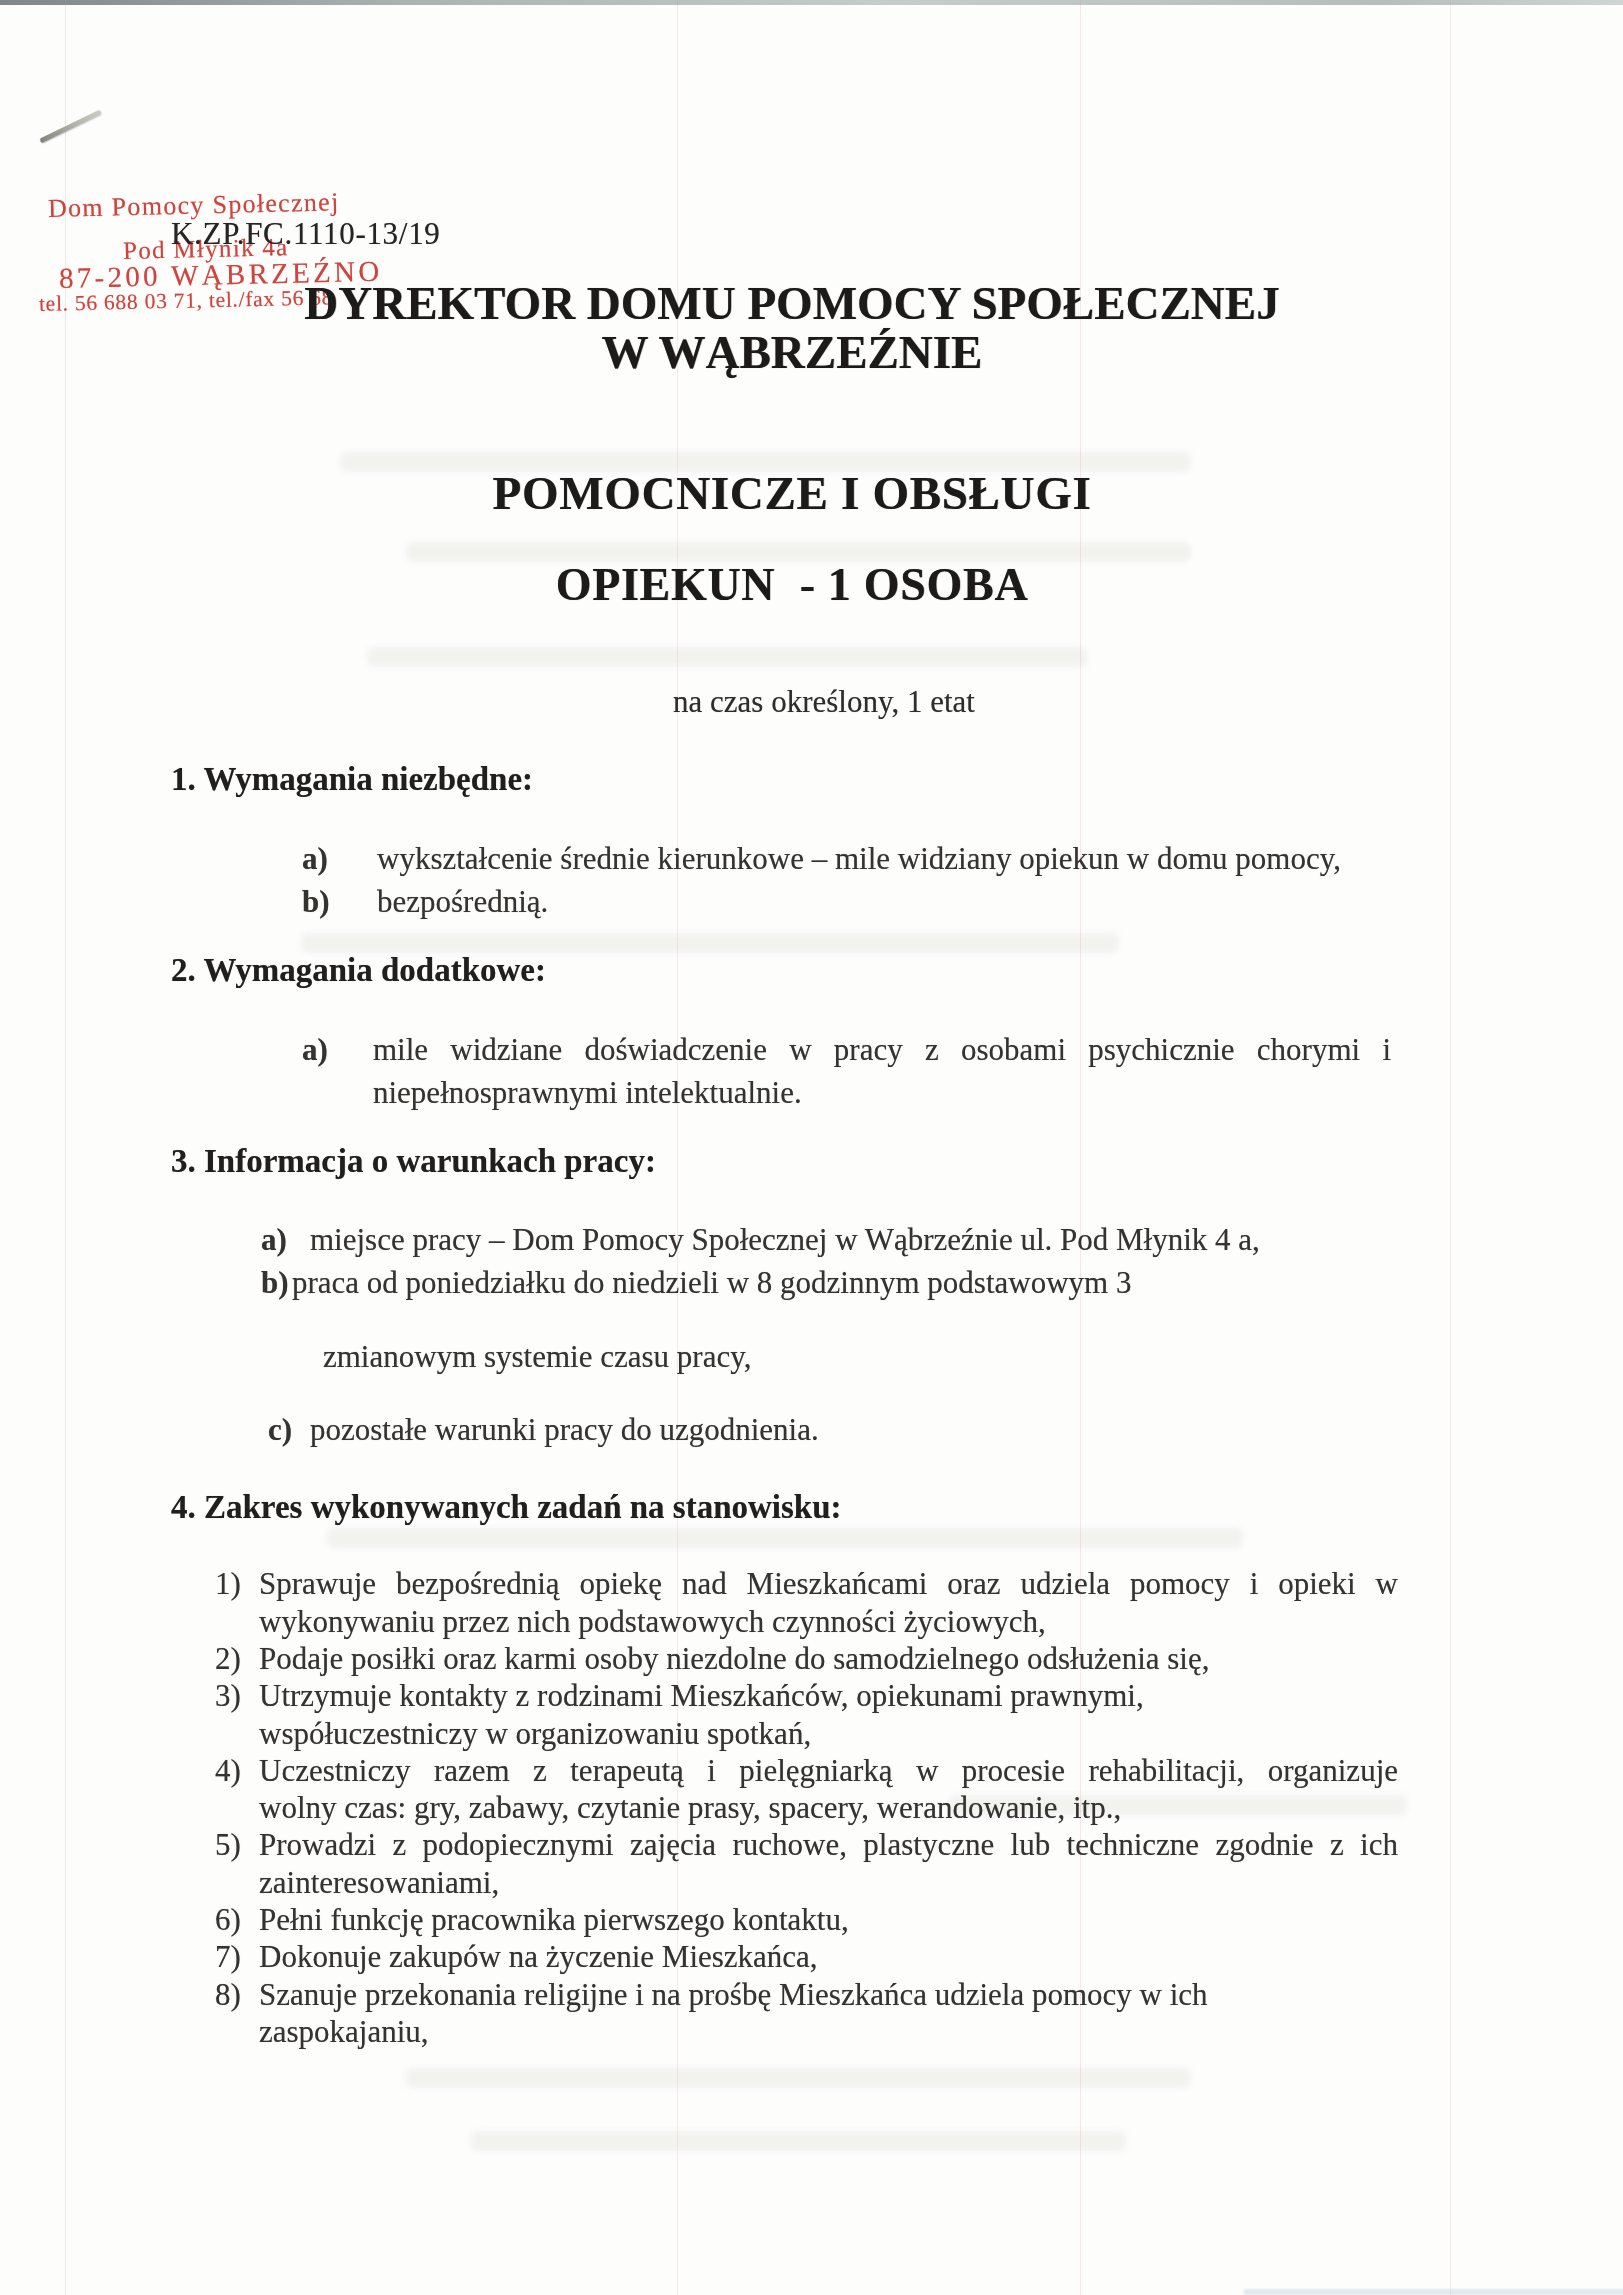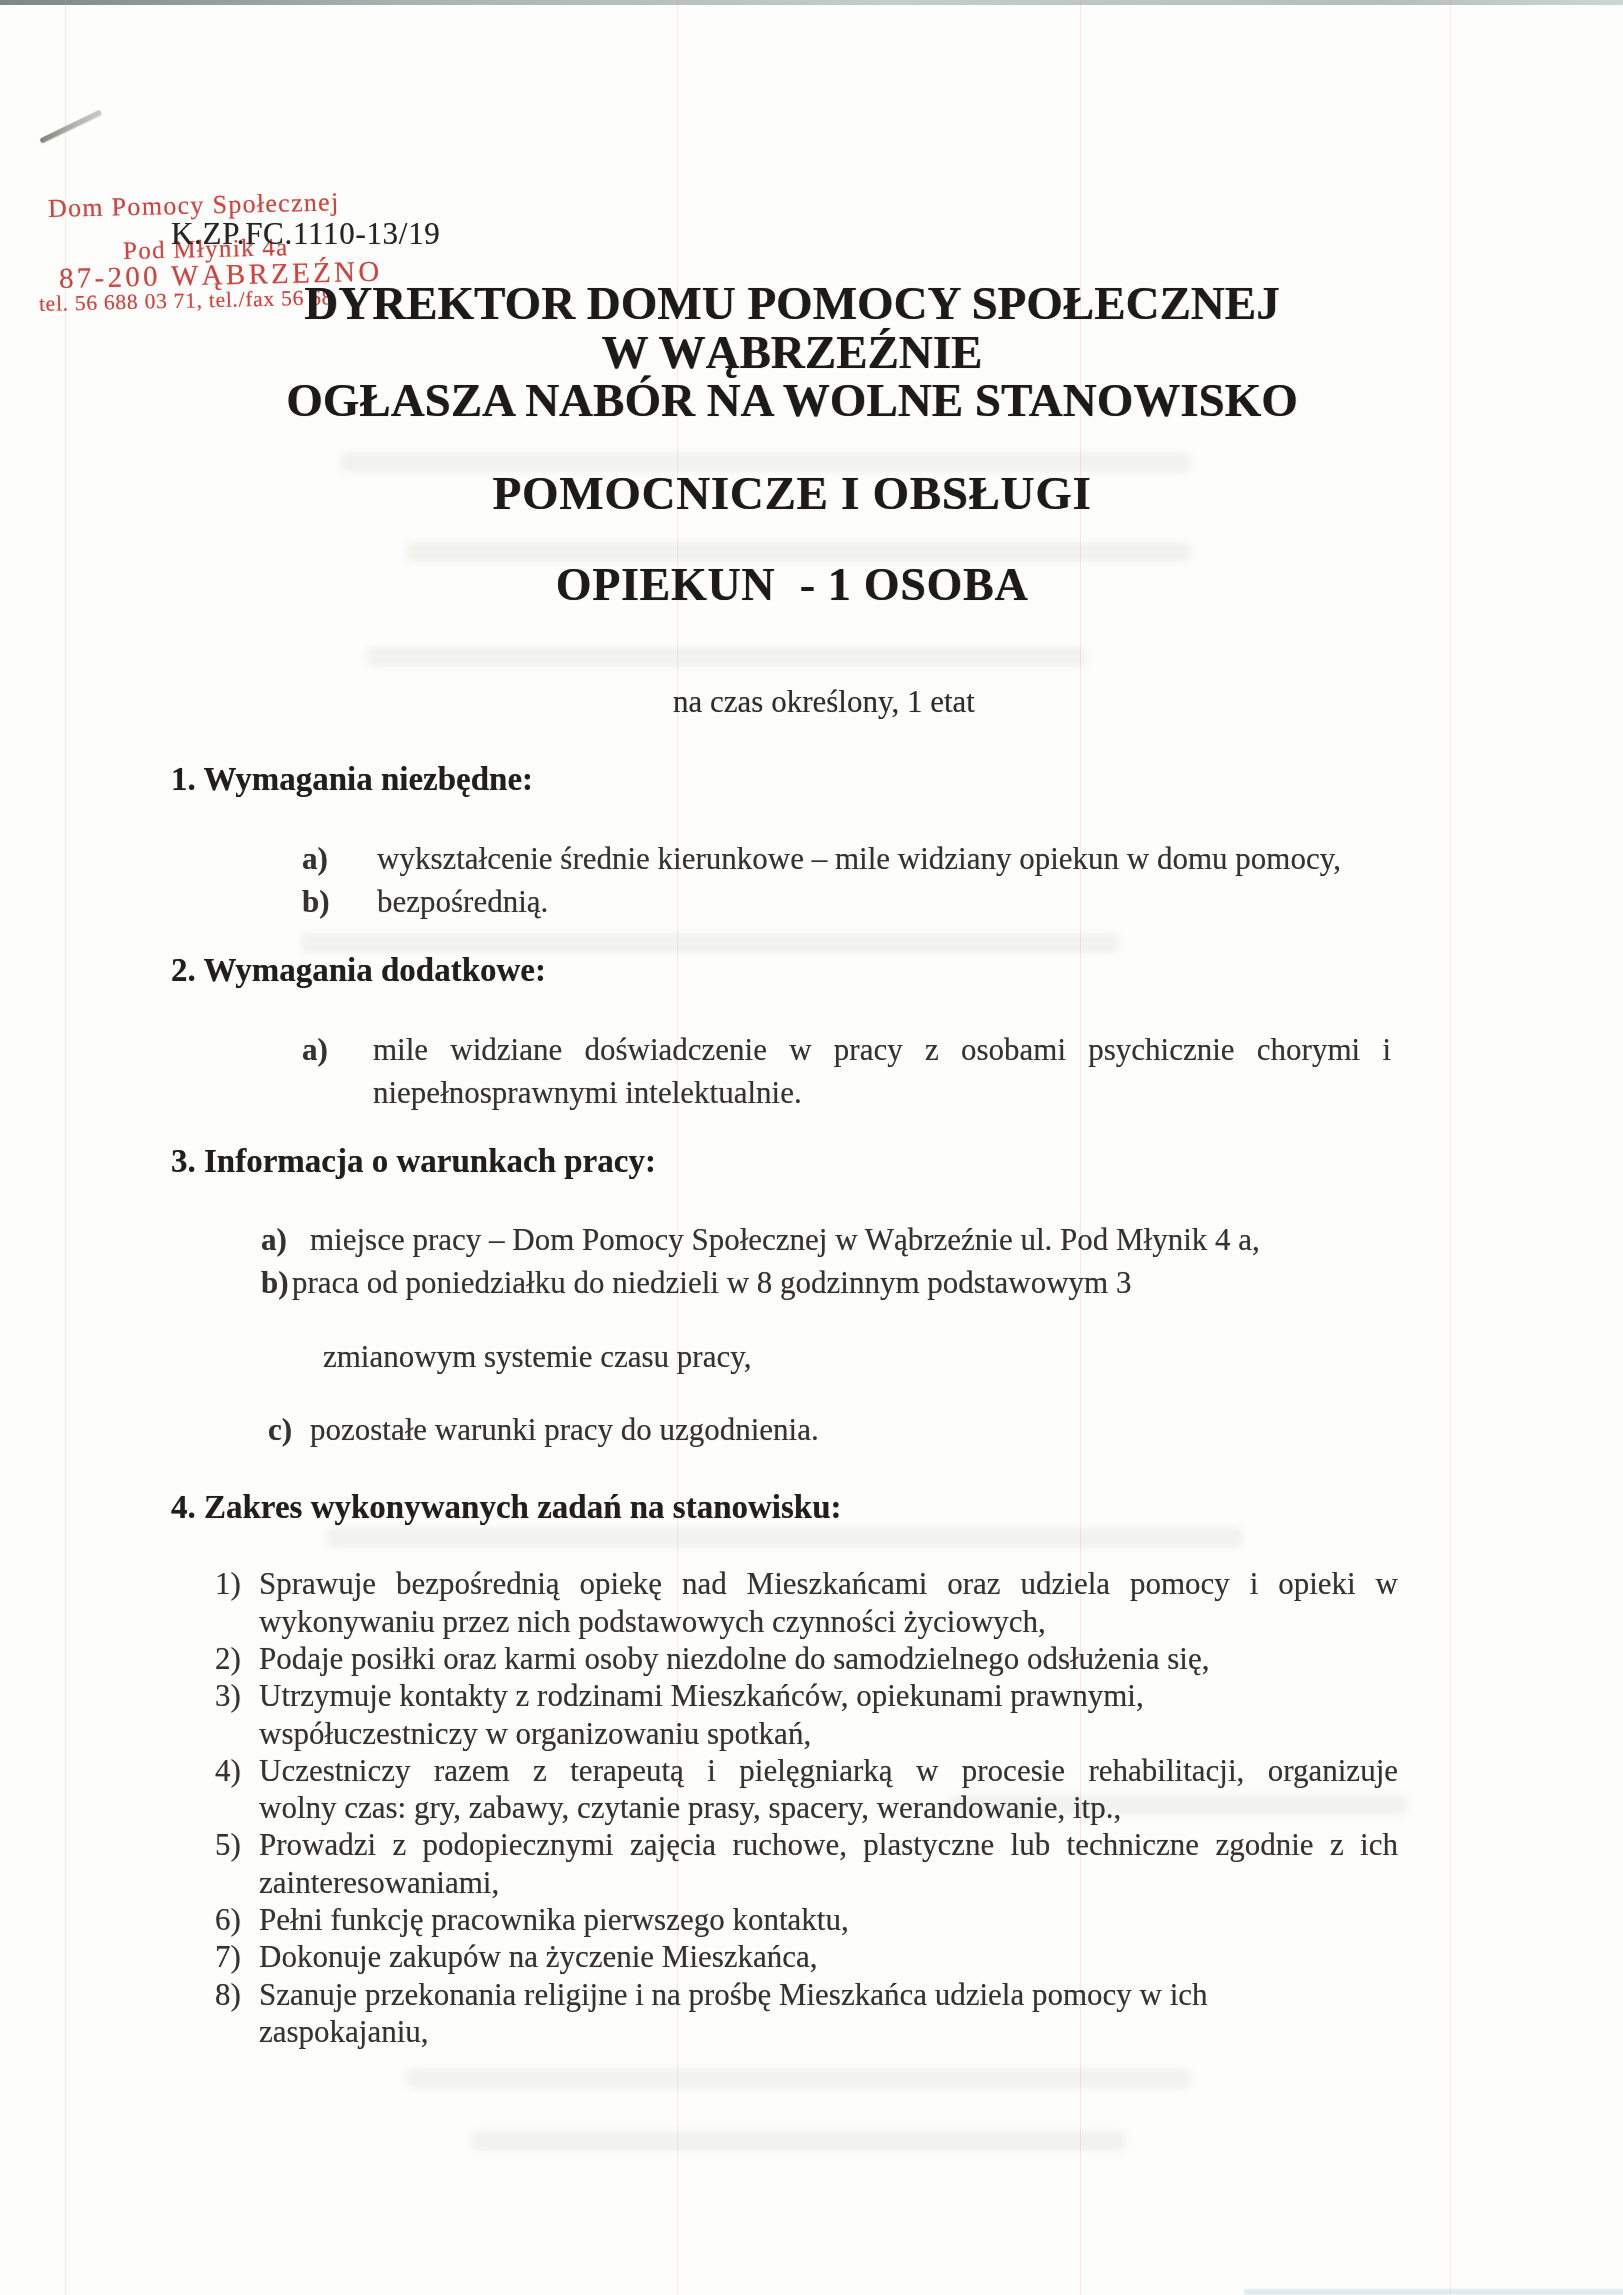--- a/index.html
+++ b/index.html
@@ -111,21 +111,20 @@
 
   <div class="stamp stamp-l1">Dom Pomocy Społecznej</div>
   <div class="stamp stamp-l2">Pod Młynik 4a</div>
   <div class="stamp stamp-l3">87-200 WĄBRZEŹNO</div>
   <div class="stamp stamp-l4">tel. 56 688 03 71, tel./fax 56 68</div>
 
   <div class="refnum">K.ZP.FC.1110-13/19</div>
 
   <div class="h-center hl1">DYREKTOR DOMU POMOCY SPOŁECZNEJ</div>
   <div class="h-center hl2">W WĄBRZEŹNIE</div>
-  <div class="h-center hl3">OGŁASZA NABÓR NA WOLNE STANOWISKO</div>
   <div class="h-center hcat">POMOCNICZE I OBSŁUGI</div>
   <div class="h-center hpos">OPIEKUN  - 1 OSOBA</div>
   <div class="h-center hnote">na czas określony, 1 etat</div>
 
   <div class="sec-h" style="top:763px;">1. Wymagania niezbędne:</div>
   <div class="bl marker-b" style="left:302px;top:843px;">a)</div>
   <div class="bl" style="left:377px;top:843px;">wykształcenie średnie kierunkowe – mile widziany opiekun w domu pomocy,</div>
   <div class="bl marker-b" style="left:302px;top:886px;">b)</div>
   <div class="bl" style="left:377px;top:886px;">bezpośrednią.</div>
 

